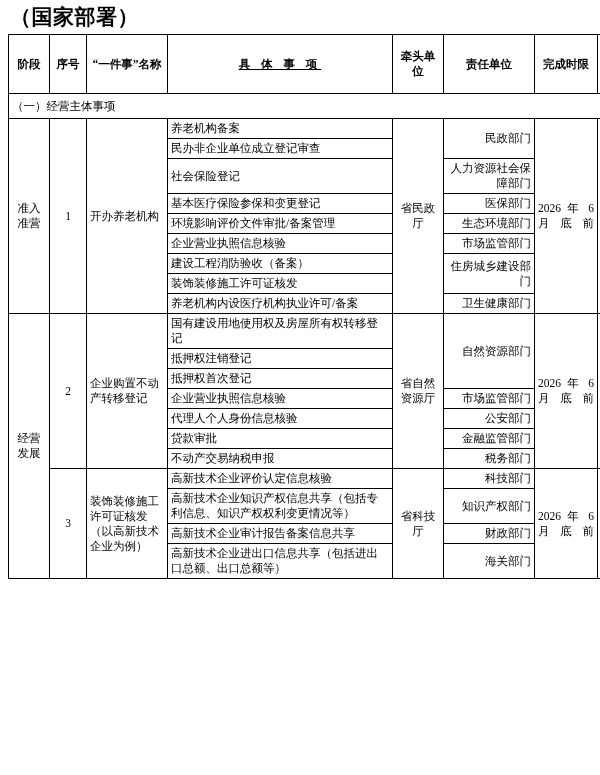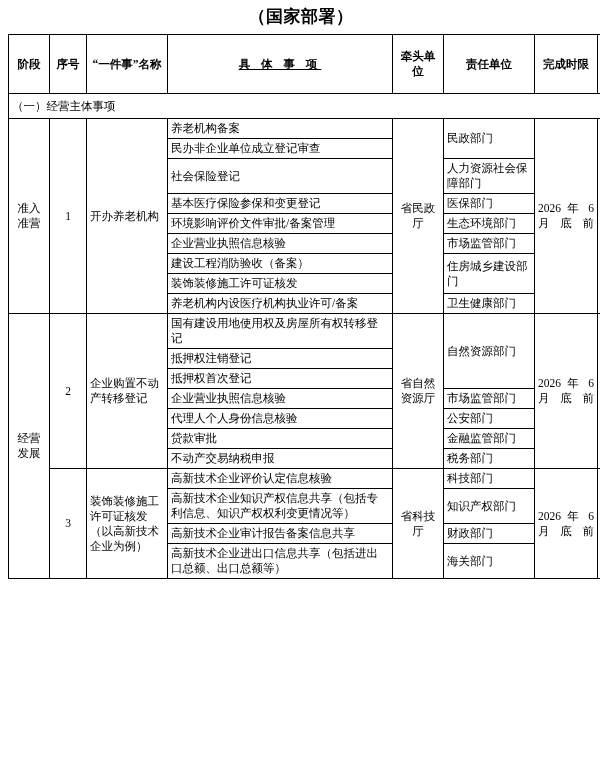--- a/index.html
+++ b/index.html
@@ -15,26 +15,25 @@
     overflow: hidden;
   }
   .page {
     width: 600px;
     height: 775px;
     position: relative;
     box-sizing: border-box;
     padding: 6px 8px 0 8px;
   }
   .doc-title {
-    font-size: 17px;
+    font-size: 21px;
     font-weight: bold;
     line-height: 22px;
     margin: 0 0 6px 2px;
     letter-spacing: 0.5px;
-    text-align: center;
   }
   table.matrix {
     border-collapse: collapse;
     table-layout: fixed;
     width: 584px;
     border: 1px solid #000;
   }
   table.matrix td, table.matrix th {
     border: 1px solid #000;
     padding: 2px 3px;
@@ -91,21 +90,21 @@
     line-height: 15px;
     padding: 3px 5px;
   }
   td.lead-cell {
     text-align: center;
     font-size: 11.5px;
     line-height: 16px;
     padding: 2px 2px;
   }
   td.resp-cell {
-    text-align: left;
+    text-align: right;
     font-size: 11.5px;
     line-height: 15px;
   }
   td.due-cell {
     text-align: justify;
     text-align-last: justify;
     font-size: 11.5px;
     line-height: 16px;
     padding: 2px 4px;
   }

